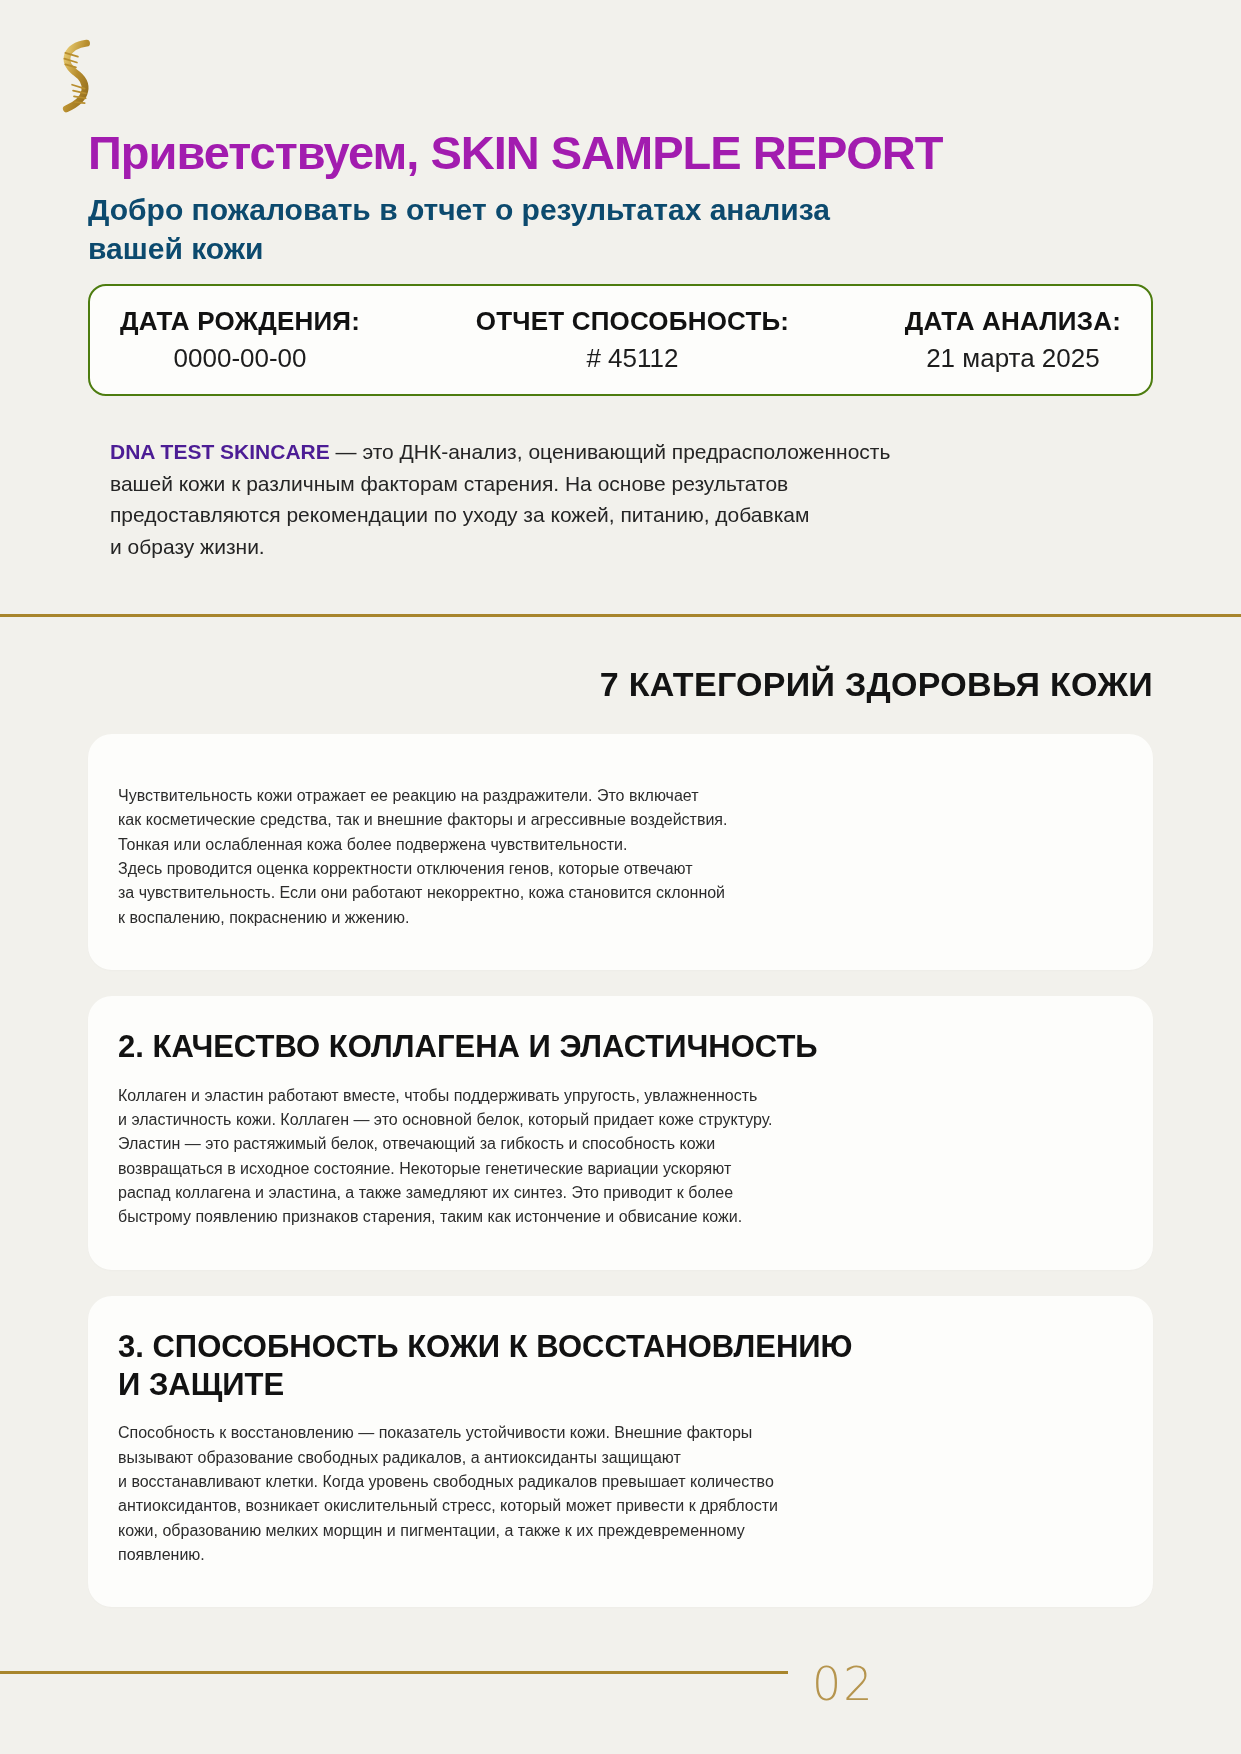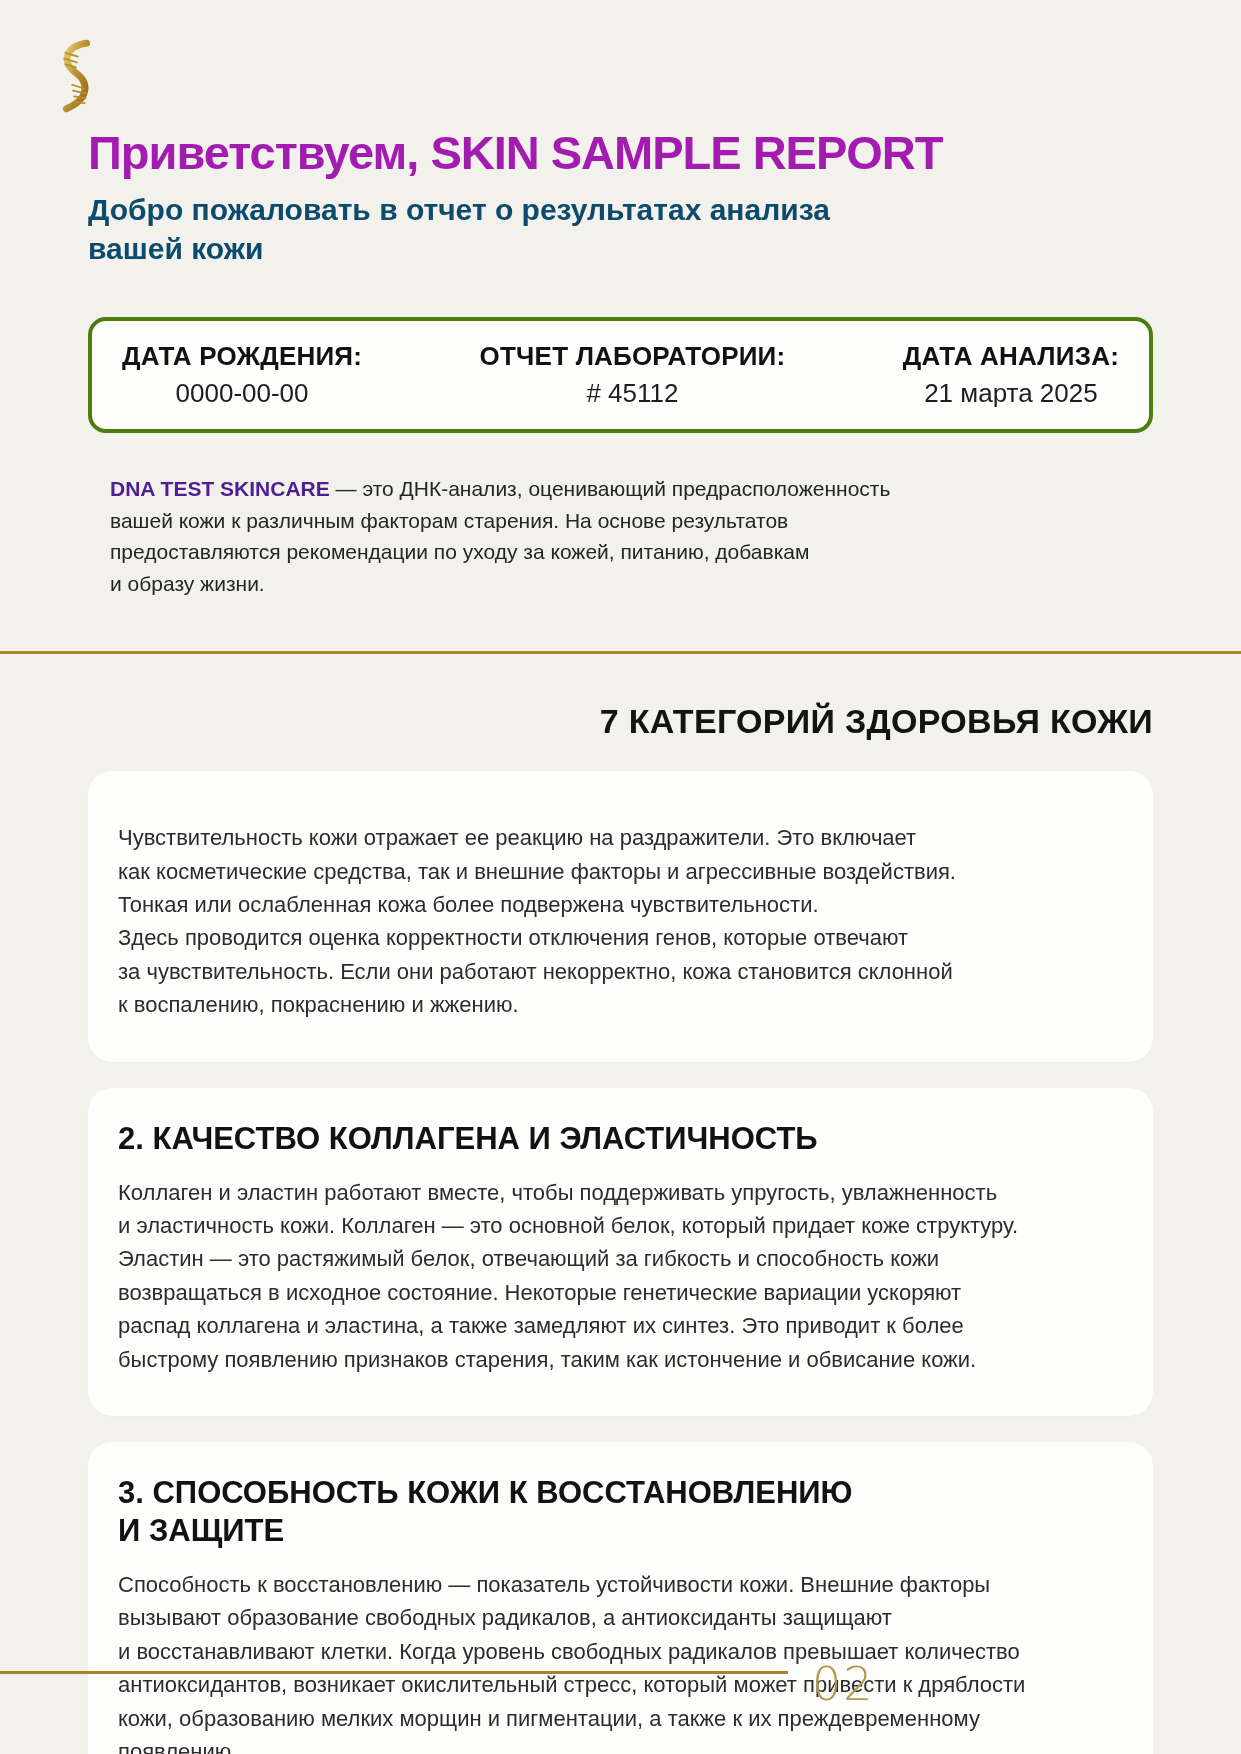--- a/index.html
+++ b/index.html
@@ -30,23 +30,23 @@
   .subtitle {
     margin: 14px 0 0 0;
     font-size: 30px;
     font-weight: 700;
     line-height: 1.28;
     color: #0c4a6e;
     white-space: pre-line;
   }
 
   .info-box {
-    margin-top: 49px;
+    margin-top: 16px;
     background: #fdfdfb;
-    border: 4px solid #4d7c0f;
+    border: 2px solid #4d7c0f;
     border-radius: 18px;
     display: flex;
     justify-content: space-between;
     align-items: center;
     padding: 20px 30px;
   }
   .info-field { text-align: center; }
   .info-label { font-size: 26px; font-weight: 800; color: #121212; letter-spacing: 0.2px; }
   .info-value { font-size: 26px; font-weight: 400; margin-top: 6px; color: #1d1d1d; }
 
@@ -88,21 +88,21 @@
   .card-title {
     margin: 0;
     font-size: 31px;
     font-weight: 800;
     line-height: 1.22;
     color: #121212;
     white-space: pre-line;
   }
   .card-body {
     margin: 18px 0 0 0;
-    font-size: 22px;
+    font-size: 16px;
     line-height: 1.52;
     color: #2c2c2c;
     white-space: pre-line;
   }
 
   .footer { position: absolute; left: 0; top: 1645px; width: 100%; height: 70px; }
   .footer-rule {
     position: absolute; left: 0; top: 26px;
     width: 788px; height: 3px; background: #a8852c;
   }
@@ -137,21 +137,21 @@
     <h1 class="title">Приветствуем, SKIN SAMPLE REPORT</h1>
     <h2 class="subtitle">Добро пожаловать в отчет о результатах анализа
 вашей кожи</h2>
 
     <div class="info-box">
       <div class="info-field">
         <div class="info-label">ДАТА РОЖДЕНИЯ:</div>
         <div class="info-value">0000-00-00</div>
       </div>
       <div class="info-field">
-        <div class="info-label">ОТЧЕТ ЛАБОРАТОРИИ:</div>
+        <div class="info-label">ОТЧЕТ СПОСОБНОСТЬ:</div>
         <div class="info-value"># 45112</div>
       </div>
       <div class="info-field">
         <div class="info-label">ДАТА АНАЛИЗА:</div>
         <div class="info-value">21 марта 2025</div>
       </div>
     </div>
 
     <p class="intro"><b>DNA TEST SKINCARE</b><span> — это ДНК-анализ, оценивающий предрасположенность
 вашей кожи к различным факторам старения. На основе результатов

